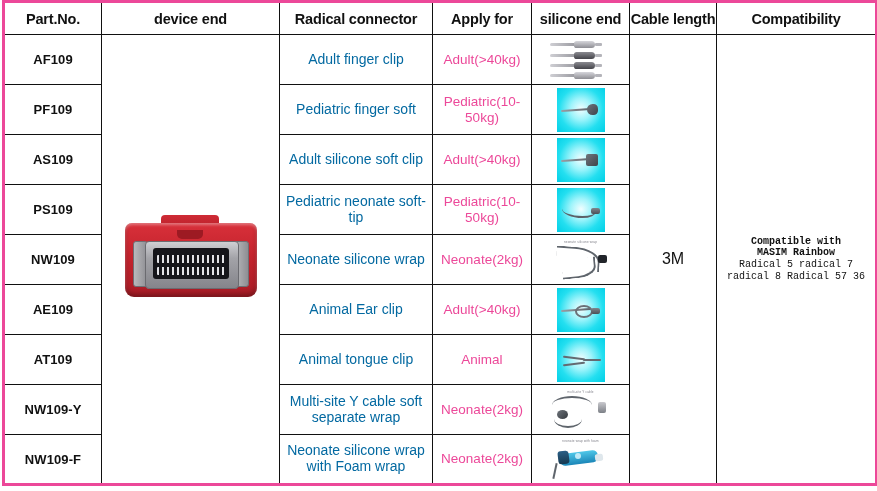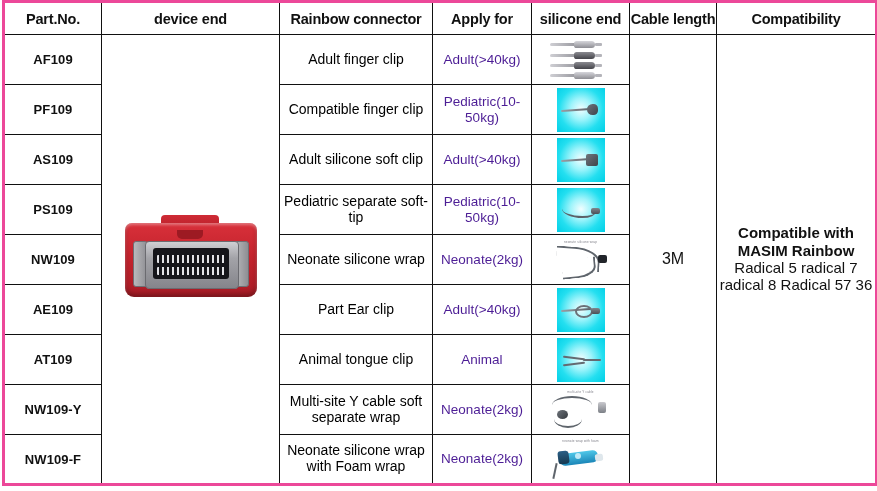--- a/index.html
+++ b/index.html
@@ -40,39 +40,40 @@
   }
   tbody tr { height: 50px; margin-left: 6px; }
   td.partno {
     font-weight: bold;
     font-size: 13px;
     color: #111;
     letter-spacing: 0.1px;
   }
   td.proximal {
     font-size: 14px;
-    color: #000000;
+    color: #0369a1;
     line-height: 1.12;
     padding: 0 3px;
   }
   td.applyfor {
     font-size: 13.5px;
-    color: #4c1d95;
+    color: #ec4899;
     line-height: 1.12;
     padding: 0 2px;
   }
   td.cablelen {
     font-size: 16px;
     color: #111;
   }
   td.compat {
-    font-size: 15px;
+    font-size: 10px;
     color: #111;
     line-height: 1.16;
     padding: 0 6px;
+    font-family: Liberation Mono, monospace;
   }
   .compat-strong { font-weight: bold; display: block; }
   .compat-rest { display: block; }
   td.deviceend { padding: 0; }
 
   
   .connector-wrap {
     width: 100%;
     height: 100%;
     display: flex;
@@ -370,21 +371,21 @@
       <col style="width:153px">
       <col style="width:99px">
       <col style="width:98px">
       <col style="width:87px">
       <col style="width:160px">
     </colgroup>
     <thead>
       <tr>
         <th>Part.No.</th>
         <th>device end</th>
-        <th>Rainbow connector</th>
+        <th>Radical connector</th>
         <th>Apply for</th>
         <th>silicone end</th>
         <th>Cable length</th>
         <th>Compatibility</th>
       </tr>
     </thead>
     <tbody>
 
       <tr>
         <td class="partno">AF109</td>
@@ -434,21 +435,21 @@
         <td class="cablelen" rowspan="9">3M</td>
         <td class="compat" rowspan="9">
           <span class="compat-strong">Compatible with</span>
           <span class="compat-strong">MASIM Rainbow</span>
           <span class="compat-rest">Radical 5 radical 7 radical 8 Radical 57 36</span>
         </td>
       </tr>
 
       <tr>
         <td class="partno">PF109</td>
-        <td class="proximal">Compatible finger clip</td>
+        <td class="proximal">Pediatric finger soft</td>
         <td class="applyfor">Pediatric(10-50kg)</td>
         <td class="pe-cell">
           <div class="pe-box">
             <div class="pe-cyan">
               <div class="sensor-lead"></div>
               <div class="sensor-head"></div>
             </div>
           </div>
         </td>
       </tr>
@@ -462,21 +463,21 @@
             <div class="pe-cyan">
               <div class="sensor-lead"></div>
               <div class="sensor-head sq"></div>
             </div>
           </div>
         </td>
       </tr>
 
       <tr>
         <td class="partno">PS109</td>
-        <td class="proximal">Pediatric separate soft-tip</td>
+        <td class="proximal">Pediatric neonate soft-tip</td>
         <td class="applyfor">Pediatric(10-50kg)</td>
         <td class="pe-cell">
           <div class="pe-box">
             <div class="pe-cyan">
               <div class="sensor-curve"></div>
               <div class="sensor-tip"></div>
             </div>
           </div>
         </td>
       </tr>
@@ -492,21 +493,21 @@
               <div class="ear-arc"></div>
               <div class="ear-arc2"></div>
               <div class="ear-clip"></div>
             </div>
           </div>
         </td>
       </tr>
 
       <tr>
         <td class="partno">AE109</td>
-        <td class="proximal">Part Ear clip</td>
+        <td class="proximal">Animal Ear clip</td>
         <td class="applyfor">Adult(&gt;40kg)</td>
         <td class="pe-cell">
           <div class="pe-box">
             <div class="pe-cyan">
               <div class="sensor-lead"></div>
               <div class="sensor-oval"></div>
               <div class="sensor-tip"></div>
             </div>
           </div>
         </td>

